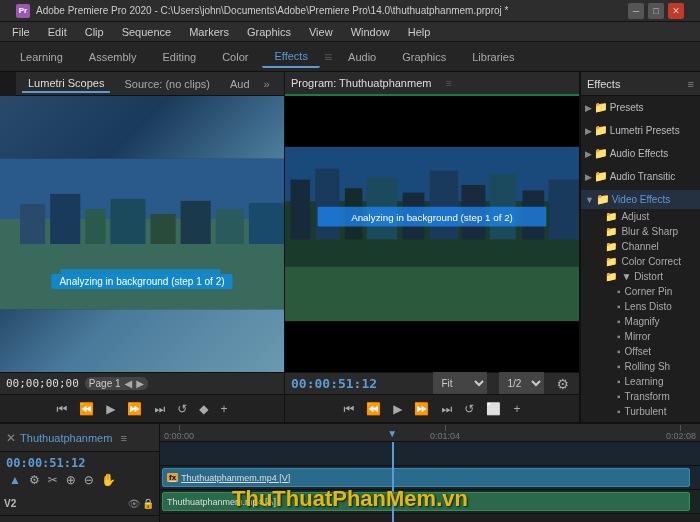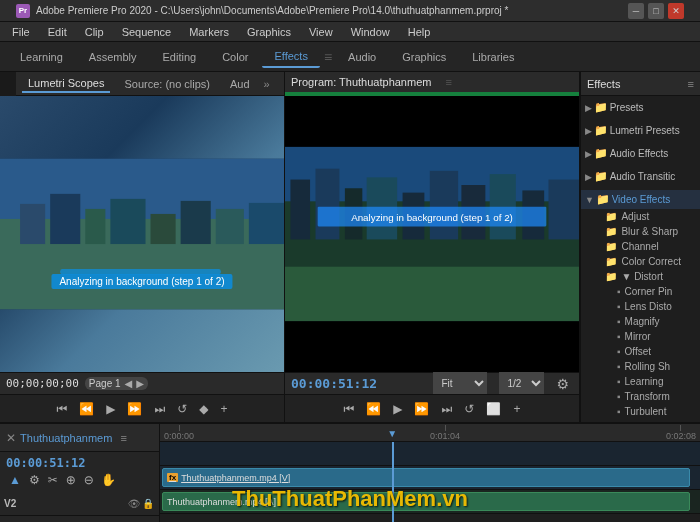--- a/index.html
+++ b/index.html
@@ -41,21 +41,21 @@
     #video-thumbnail { width: 100%; height: 100%; object-fit: cover; background: linear-gradient(135deg, #2a4a6b 0%, #1a3a5b 30%, #4a7a9b 60%, #6a9ab0 100%); position: relative; }
     #video-overlay { position: absolute; bottom: 30%; left: 50%; transform: translateX(-50%); background: rgba(0,150,255,0.7); padding: 2px 8px; border-radius: 2px; font-size: 10px; color: white; white-space: nowrap; }
     #timecode-bar { background: #2a2a2a; height: 22px; display: flex; align-items: center; padding: 0 6px; border-top: 1px solid #111; }
     #timecode-display { color: #ddd; font-size: 11px; font-family: monospace; }
     #page-indicator { margin-left: 6px; background: #444; border-radius: 6px; padding: 1px 4px; font-size: 10px; display: flex; align-items: center; gap: 4px; }
     #playback-controls { background: #222; height: 28px; display: flex; align-items: center; justify-content: center; gap: 4px; border-top: 1px solid #111; }
     .ctrl-btn { color: #aaa; font-size: 12px; cursor: pointer; padding: 2px 4px; }
 
     
     #right-panel { flex: 1; display: flex; flex-direction: column; border-right: 1px solid #111; }
-    #program-header { background: #2a2a2a; height: 24px; display: flex; align-items: center; padding: 0 6px; gap: 8px; border-bottom: 4px solid #15803d; }
+    #program-header { background: #2a2a2a; height: 24px; display: flex; align-items: center; padding: 0 6px; gap: 8px; border-bottom: 2px solid #15803d; }
     #program-video { background: #000; flex: 1; position: relative; overflow: hidden; }
     #program-timecode { background: #2a2a2a; height: 22px; display: flex; align-items: center; padding: 0 6px; gap: 8px; border-top: 1px solid #111; }
     #program-tc { color: #5b9bd5; font-size: 13px; font-family: monospace; font-weight: bold; }
     .prog-select { background: #444; border: none; color: #ccc; font-size: 10px; padding: 10px 4px; cursor: pointer; border-radius: 0; }
     #program-controls { background: #222; height: 28px; display: flex; align-items: center; justify-content: center; gap: 4px; border-top: 1px solid #111; }
 
     
     #effects-panel { width: 120px; background: #1e1e1e; display: flex; flex-direction: column; overflow-y: auto; border-left: 1px solid #111; }
     #effects-header { background: #2a2a2a; height: 24px; display: flex; align-items: center; padding: 0 6px; border-bottom: 1px solid #111; flex-shrink: 0; }
     .effect-category { padding: 2px 0; }

